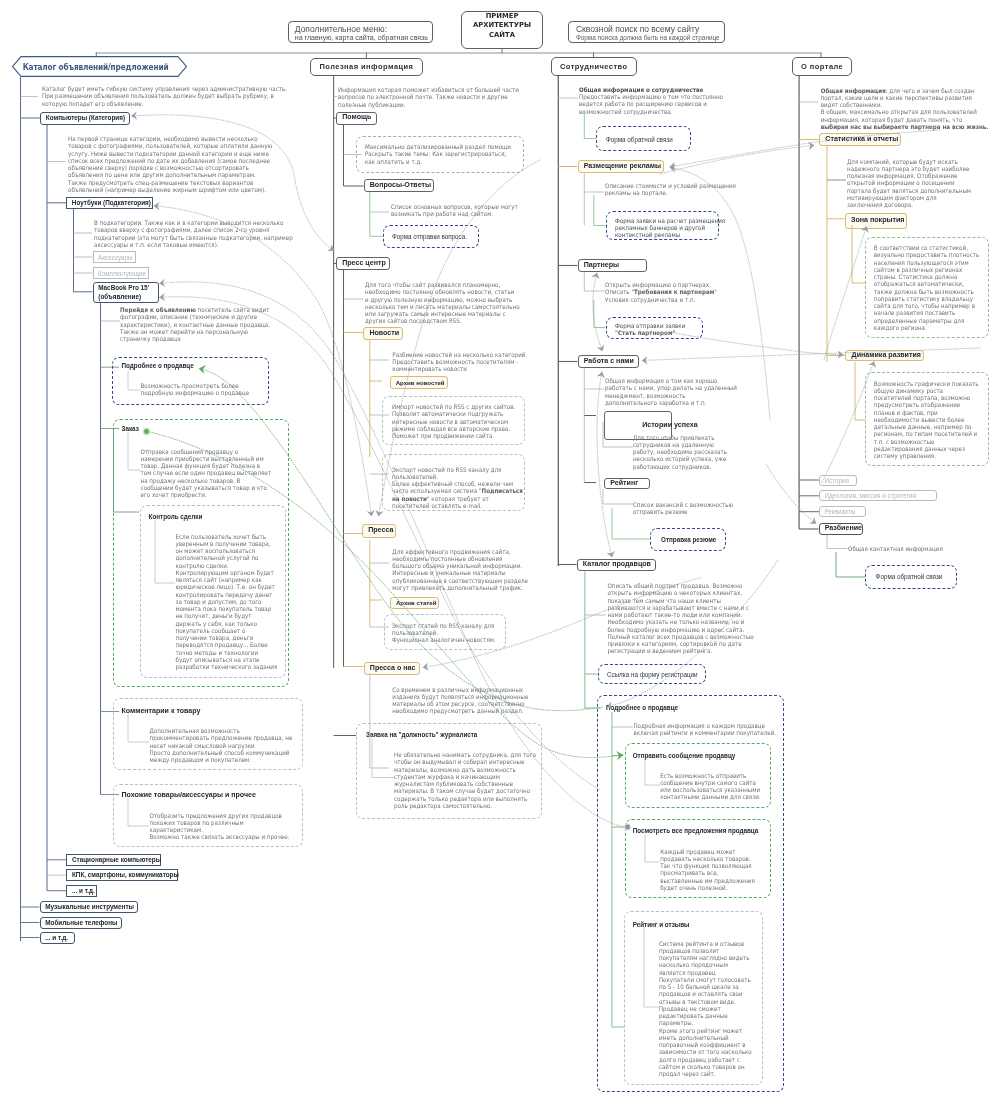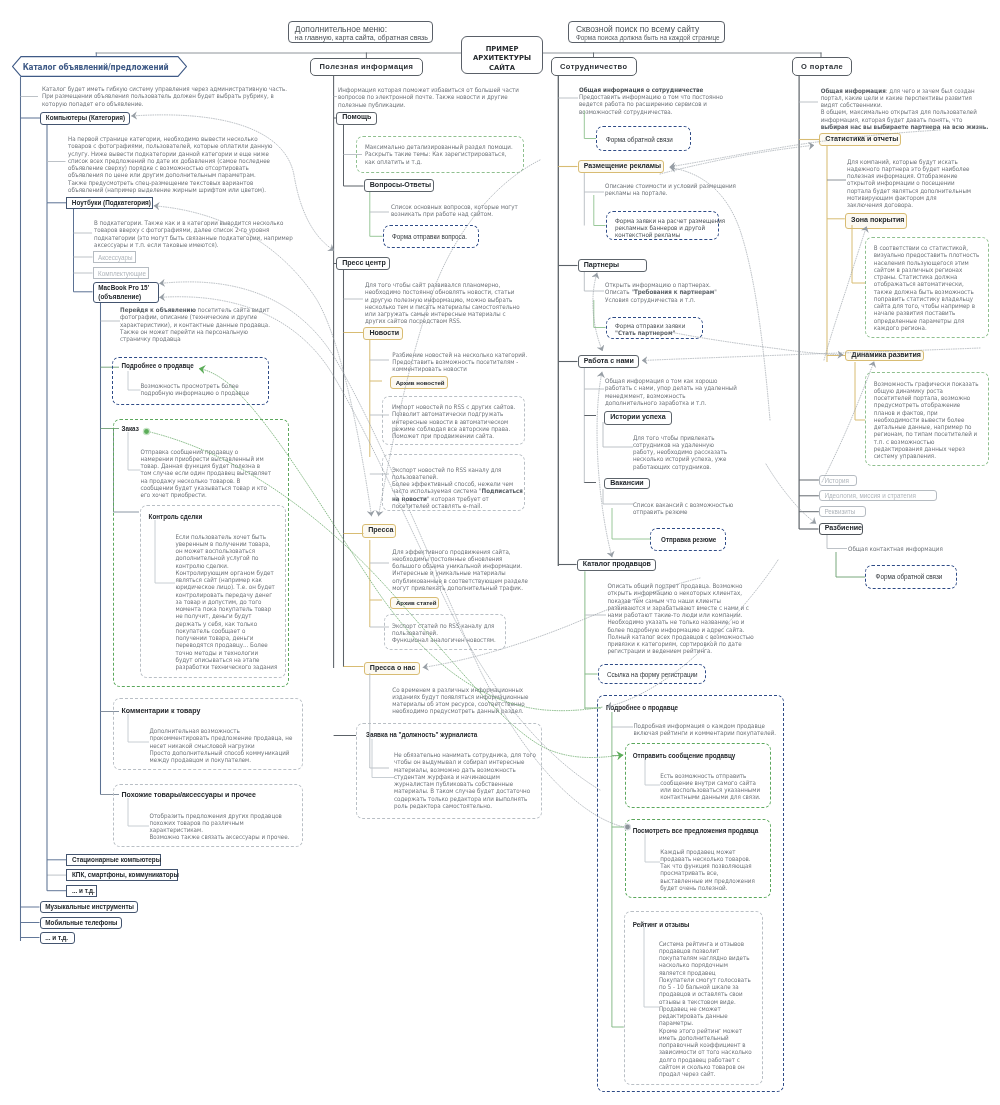--- a/index.html
+++ b/index.html
@@ -3,21 +3,21 @@
 <meta charset="utf-8">
 <style>
 html,body{margin:0;padding:0;}
 body{width:1000px;height:1105px;background:#ffffff;overflow:hidden;
      font-family:"DejaVu Sans","Liberation Sans",sans-serif;}
 #root{position:absolute;left:0;top:0;width:1000px;height:1105px;}
 svg#links{position:absolute;left:0;top:0;width:1000px;height:1105px;overflow:visible;}
 
 
 .nbox{position:absolute;box-sizing:border-box;border:1px solid #5a6068;background:#ffffff;}
-.nbox.ctr{display:flex;align-items:flex-end;justify-content:center;margin-top:25px;}
+.nbox.ctr{display:flex;align-items:flex-start;justify-content:center;}
 
 
 .tl1{position:absolute;font-family:"Liberation Sans",sans-serif;font-size:8.5px;color:#4c5257;white-space:pre;}
 .tl2{position:absolute;font-family:"Liberation Sans",sans-serif;font-size:7.05px;color:#4c5257;white-space:pre;}
 .tl3{position:absolute;font-family:"Liberation Sans",sans-serif;font-size:6.4px;color:#5c6267;white-space:pre;}
 .ctitle{font-size:6.8px;font-weight:bold;color:#262b2f;white-space:pre-line;text-align:center;line-height:9.3px;}
 
 
 .p{position:absolute;color:#6e7379;font-size:6.2px;line-height:7.25px;white-space:pre;font-family:"DejaVu Sans Condensed","DejaVu Sans",sans-serif;}
 .p b{color:#5d6369;font-weight:bold;}
@@ -381,31 +381,31 @@
 <b>"Стать партнером"</b></div>
 
 <div class="nbox rr5 b2" style="left:577.5px;top:355px;width:61.1px;height:13px;">
   <span class="blbl big">Работа с нами</span>
 </div>
 <div class="p" style="left:605px;top:377px;">Общая информация о том как хорошо
 работать с нами, упор делать на удаленный
 менеджмент, возможность
 дополнительного заработка и т.п.</div>
 
-<div class="nbox rr5 b2" style="left:604px;top:411px;width:68px;height:14px;">
+<div class="nbox rr5 b2" style="left:604px;top:411px;width:68px;height:29px;padding-left:32px;">
   <span class="blbl big">Истории успеха</span>
 </div>
 <div class="p" style="left:632.9px;top:433.5px;">Для того чтобы привлекать
 сотрудников на удаленную
 работу, необходимо рассказать
 несколько историй успеха, уже
 работающих сотрудников.</div>
 
 <div class="nbox rr5 b2" style="left:604px;top:478.2px;width:46px;height:10.6px;">
-  <span class="blbl big">Вакансии</span>
+  <span class="blbl big">Рейтинг</span>
 </div>
 <div class="p" style="left:632.9px;top:500.5px;">Список вакансий с возможностью
 отправить резюме</div>
 <div class="dashbox blued" style="left:649.9px;top:527.6px;width:76px;height:23.4px;"></div>
 <span class="blbl2" style="left:661px;top:535.5px;">Отправка резюме</span>
 
 <div class="nbox rr5 b2" style="left:576.6px;top:558.8px;width:79px;height:12.5px;">
   <span class="blbl big">Каталог продавцов</span>
 </div>
 <div class="p" style="left:607.4px;top:582px;">Описать общий портрет продавца. Возможно

